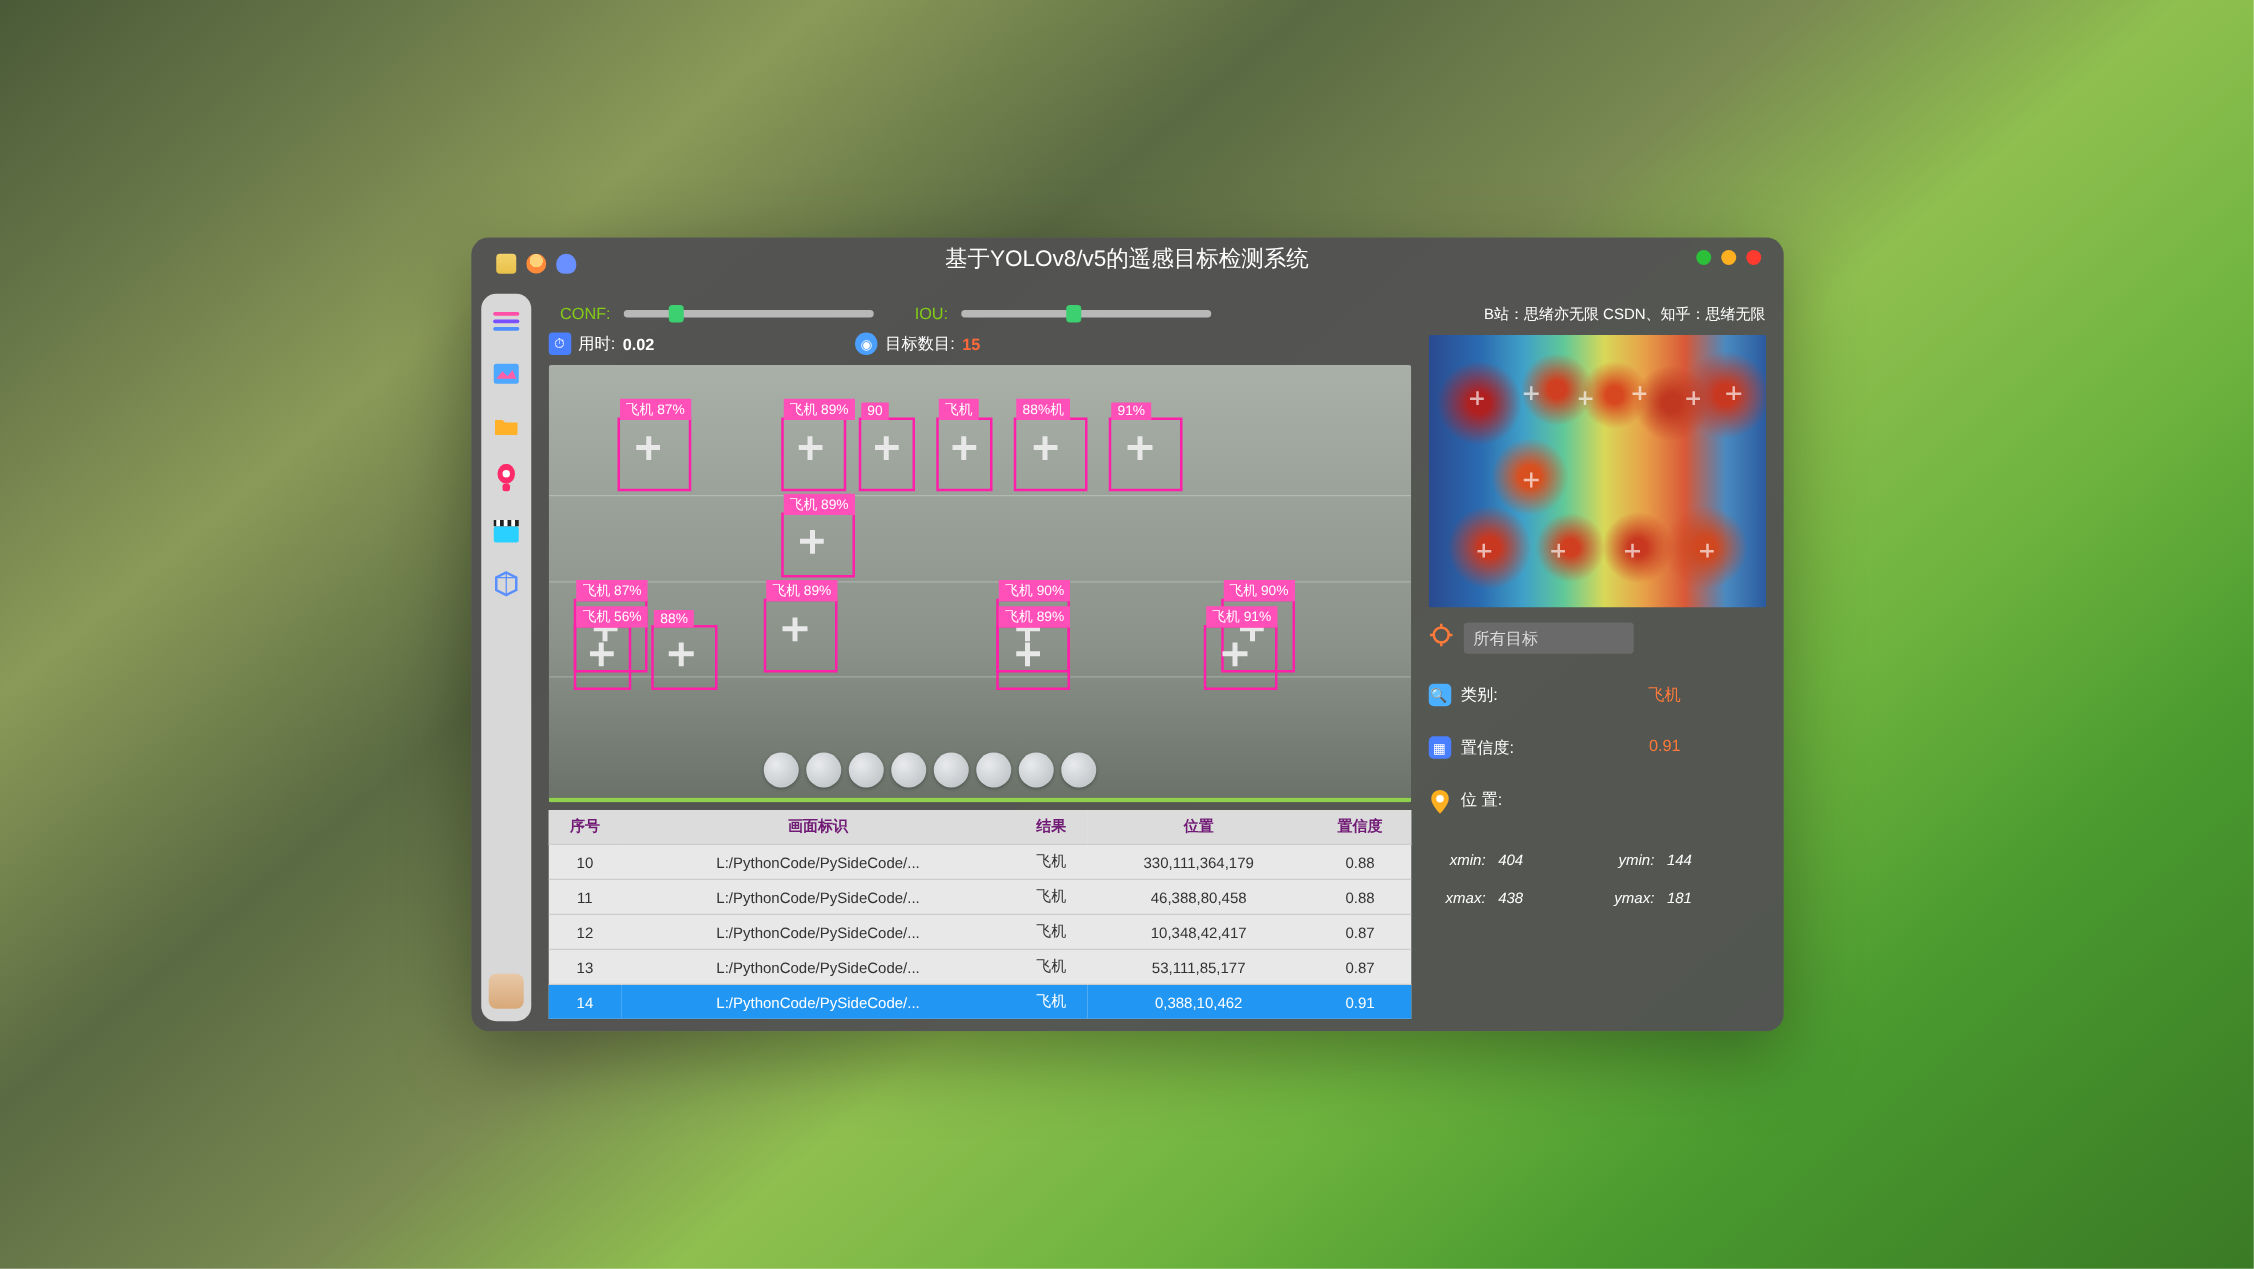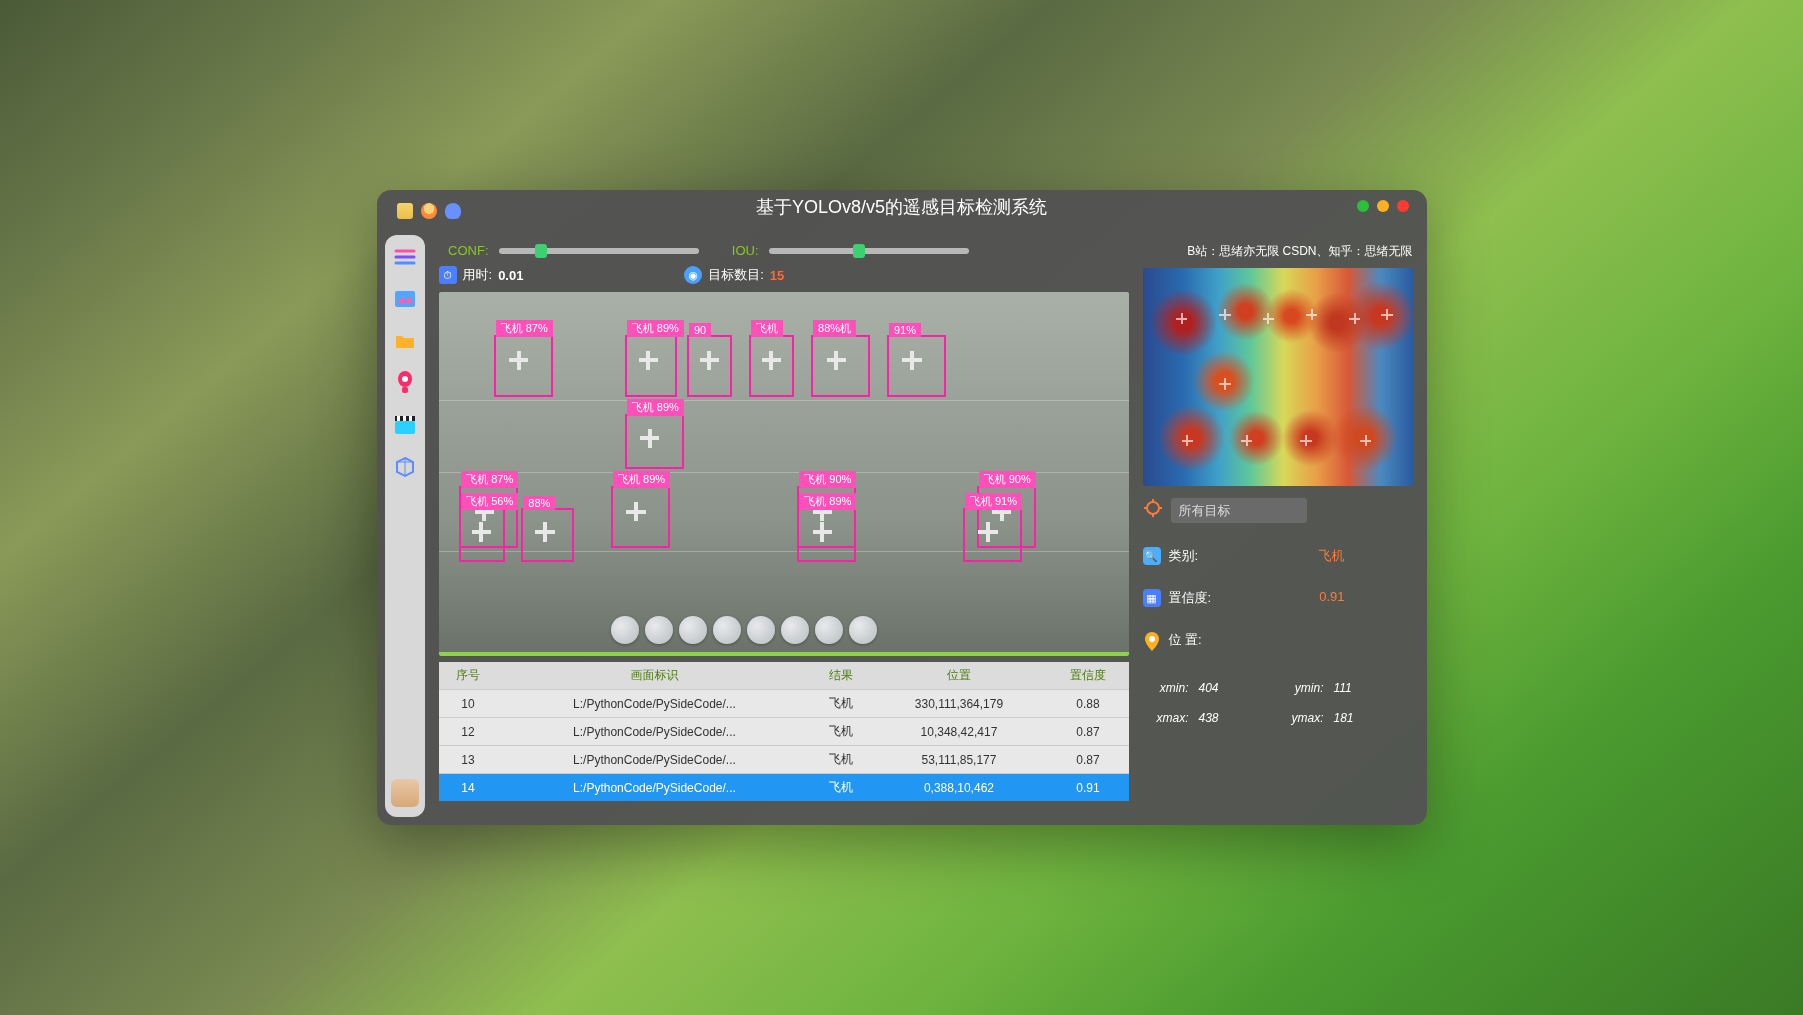--- a/index.html
+++ b/index.html
@@ -61,21 +61,21 @@
 .det-line{position:absolute;left:0;right:0;height:1px;background:rgba(255,255,255,0.25);}
 .det-box{position:absolute;border:2px solid #ff1fa8;}
 .det-lbl{position:absolute;background:#ff4fb8;color:#fff;font-size:11px;padding:1px 5px;white-space:nowrap;transform:translateY(-100%);}
 .plane{position:absolute;width:24px;height:24px;}
 .plane::before{content:"";position:absolute;left:50%;top:10%;width:4px;height:80%;background:#e8e8e8;transform:translateX(-50%);}
 .plane::after{content:"";position:absolute;left:10%;top:40%;width:80%;height:4px;background:#e8e8e8;}
 .tanks{position:absolute;left:25%;bottom:8px;display:flex;gap:6px;}
 .tank{width:28px;height:28px;border-radius:50%;background:radial-gradient(circle at 35% 35%,#e8eaec,#b8bcc0);box-shadow:0 1px 3px rgba(0,0,0,0.3);}
 .table-wrap{margin-top:6px;}
 table{width:100%;border-collapse:collapse;background:#e8e8e8;font-size:12px;}
-th{background:#dcdcdc;color:#4d7c0f;font-weight:400;padding:5px 4px;}
+th{background:#dcdcdc;color:#701a75;font-weight:700;padding:5px 4px;}
 td{padding:5px 4px;text-align:center;color:#333;border-top:1px solid #ccc;}
 tr.sel td{background:#2196f3;color:#fff;}
 .heatmap{
   height:218px;border-radius:2px;
   background:
     radial-gradient(circle at 15% 25%,#b02020 3%,transparent 12%),
     radial-gradient(circle at 38% 20%,#d04020 3%,transparent 12%),
     radial-gradient(circle at 55% 22%,#d84820 3%,transparent 12%),
     radial-gradient(circle at 72% 25%,#c03820 3%,transparent 12%),
     radial-gradient(circle at 88% 22%,#c83820 3%,transparent 12%),
@@ -175,21 +175,21 @@
           <span class="lbl">IOU:</span>
           <div class="track" style="max-width:200px;">
               <div class="thumb" style="left:42%;"></div>
             </div>
         </div>
 
         <div class="infoline">
           <div class="info-seg">
             <span class="ico-box" style="background:#4a7fff;color:#fff;">⏱</span>
             <span class="info-lbl">用时:</span>
-            <span class="info-val" style="color:#fff;">0.01</span>
+            <span class="info-val" style="color:#fff;">0.02</span>
           </div>
           <div style="width:120px;"></div>
           <div class="info-seg">
             <span class="ico-box" style="background:#4a9fff;color:#fff;border-radius:50%;">◉</span>
             <span class="info-lbl">目标数目:</span>
             <span class="info-val">15</span>
           </div>
         </div>
 
         <div class="detect-img" id="detimg">
@@ -278,20 +278,27 @@
                   <th>位置</th>
                   <th>置信度</th>
                 </tr>
               </thead>
             <tbody id="tbody">
                 <tr>
                   <td>10</td>
                   <td>L:/PythonCode/PySideCode/...</td>
                   <td>飞机</td>
                   <td>330,111,364,179</td>
+                  <td>0.88</td>
+                </tr>
+                <tr>
+                  <td>11</td>
+                  <td>L:/PythonCode/PySideCode/...</td>
+                  <td>飞机</td>
+                  <td>46,388,80,458</td>
                   <td>0.88</td>
                 </tr>
                 <tr>
                   <td>12</td>
                   <td>L:/PythonCode/PySideCode/...</td>
                   <td>飞机</td>
                   <td>10,348,42,417</td>
                   <td>0.87</td>
                 </tr>
                 <tr>
@@ -370,21 +377,21 @@
           <span>位 置:</span>
         </div>
 
         <div class="coords">
           <div class="coord-cell">
               <span>xmin:</span>
               <span>404</span>
             </div>
           <div class="coord-cell">
               <span>ymin:</span>
-              <span>111</span>
+              <span>144</span>
             </div>
           <div class="coord-cell">
               <span>xmax:</span>
               <span>438</span>
             </div>
           <div class="coord-cell">
               <span>ymax:</span>
               <span>181</span>
             </div>
         </div>

